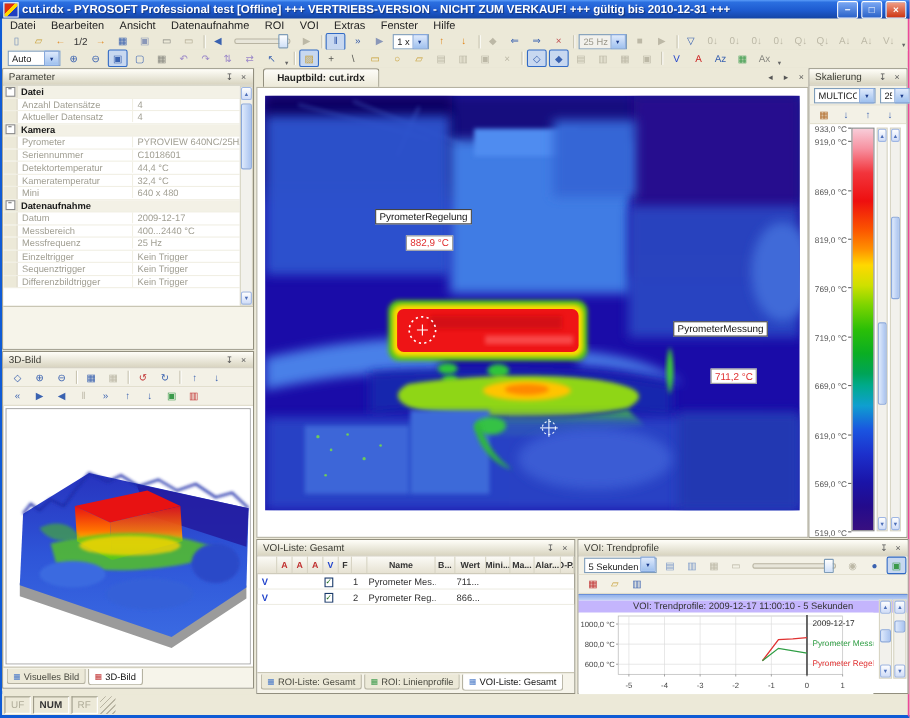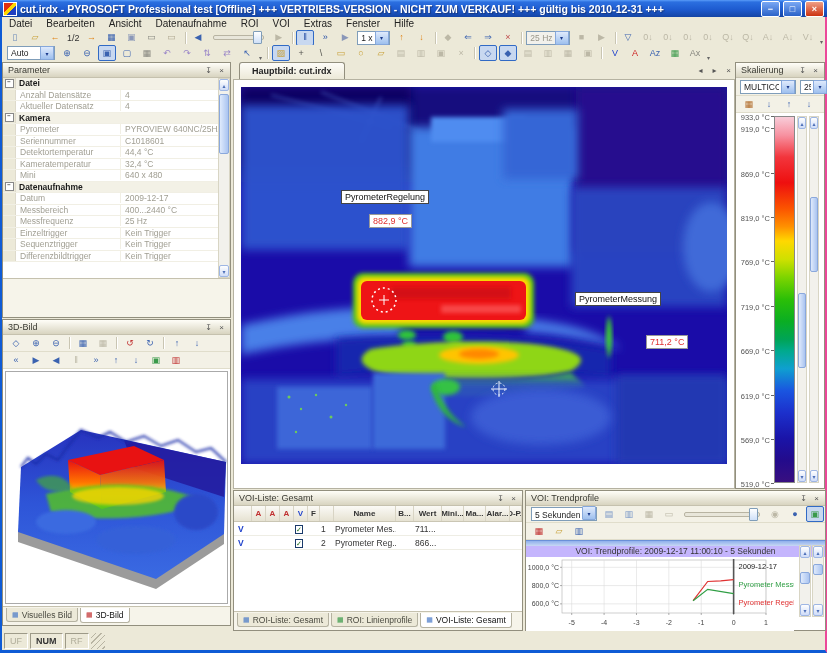--- a/index.html
+++ b/index.html
@@ -665,21 +665,21 @@
           <ellipse cx="205" cy="300" rx="14" ry="8" fill="#35c244" filter="url(#b2)"></ellipse>
           <path d="M195,296 C200,316 210,330 225,340 C205,334 193,316 190,300 Z" fill="#2db83a" filter="url(#b2)"></path>
           <g stroke="#eef4ff" stroke-width="1">
             <circle cx="258" cy="302" r="6" fill="none" stroke-dasharray="2 2"></circle>
             <line x1="258" y1="294" x2="258" y2="310"></line>
               <line x1="250" y1="302" x2="266" y2="302"></line>
           </g>
         </svg>
         <div class="imglabel" style="left:100px;top:103px">PyrometerRegelung</div>
         <div class="imglabel val" style="left:128px;top:127px">882,9 °C</div>
-        <div class="imglabel" style="left:334px;top:205px">PyrometerMessung</div>
+        <div class="imglabel" style="left:371px;top:205px">PyrometerMessung</div>
         <div class="imglabel val" style="left:405px;top:248px">711,2 °C</div>
       </div>
     </div>
 
     <div class="panel" id="voi-panel">
       <div class="ptitle">
         <span>VOI-Liste: Gesamt</span>
         <span class="sp"></span>
         <span class="pbtn">
             <span>↧</span>

